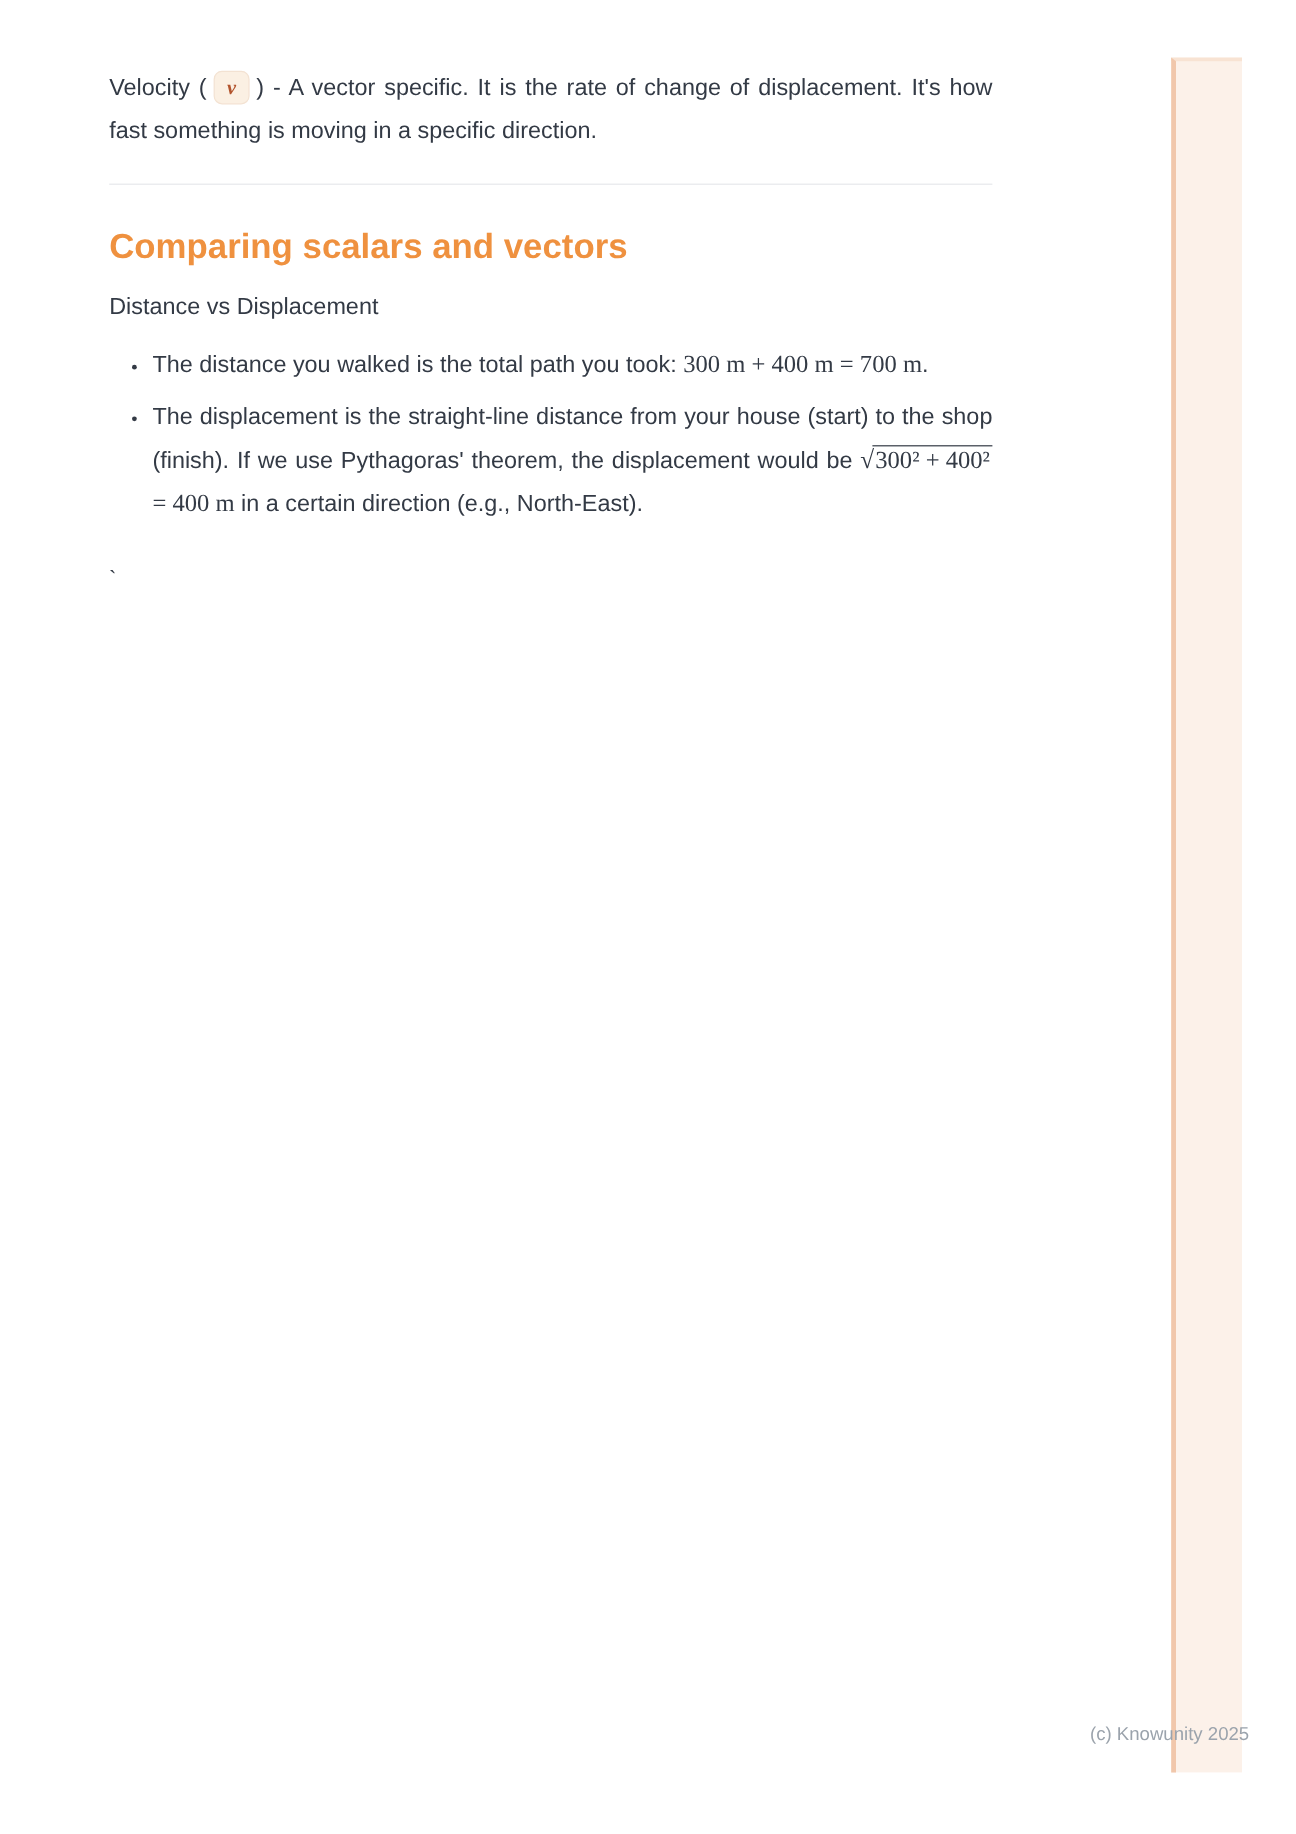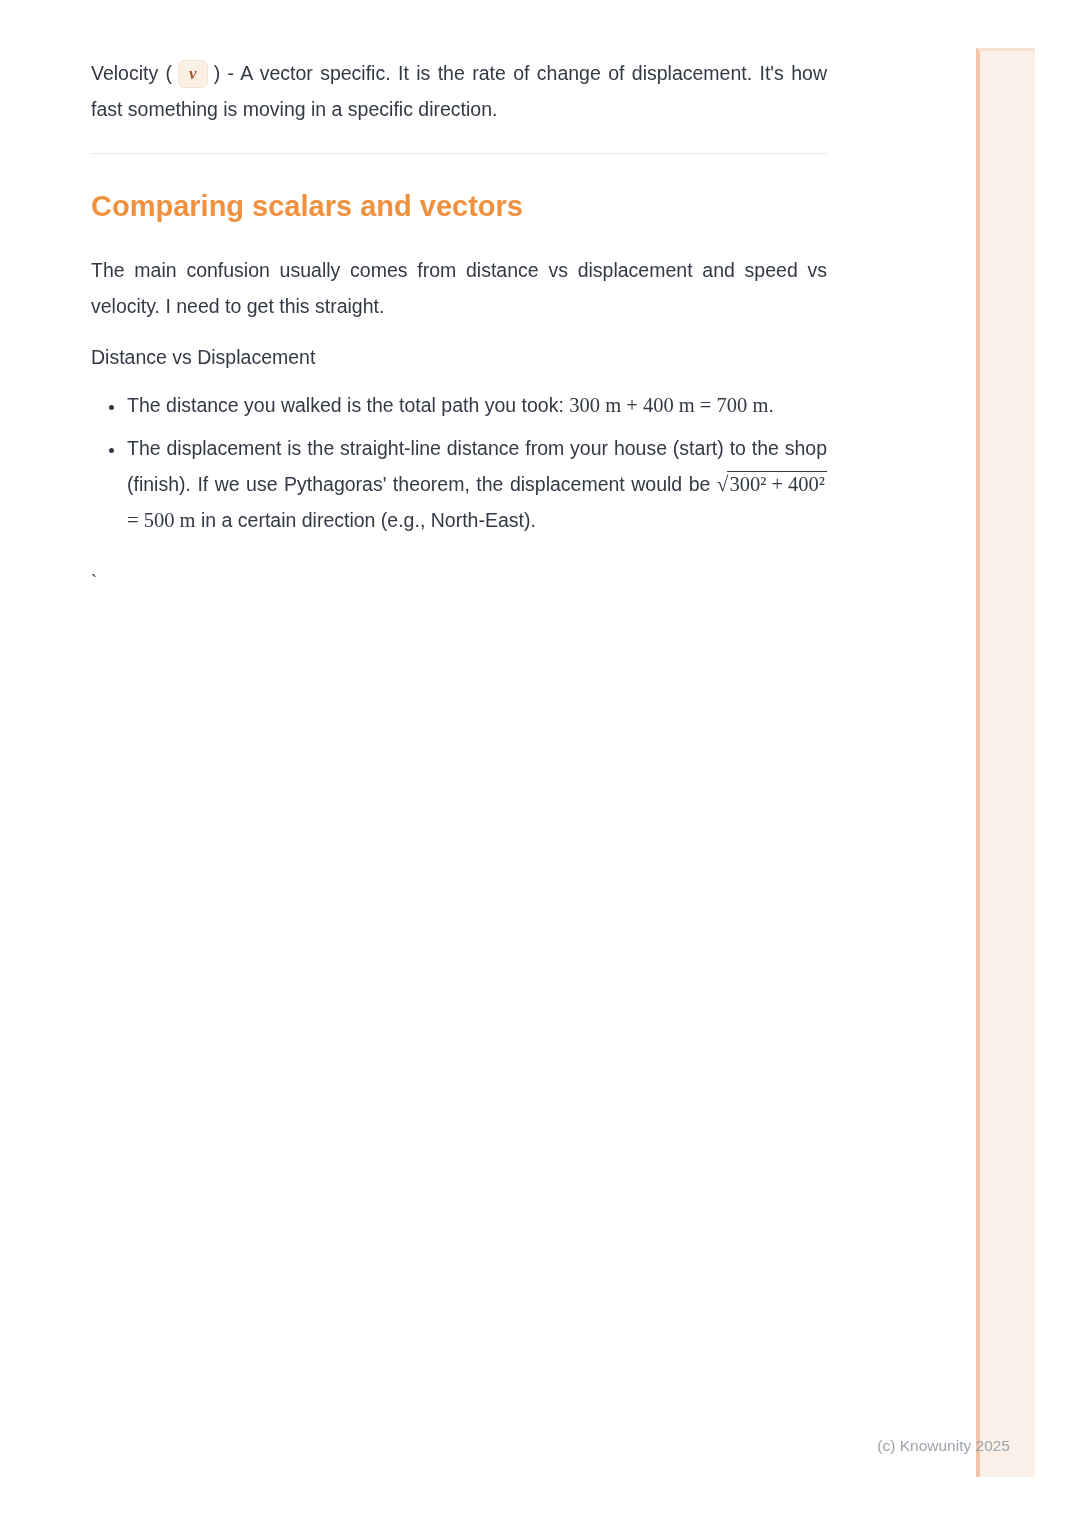--- a/index.html
+++ b/index.html
@@ -84,20 +84,21 @@
   .p-stray{margin-top:26px;text-align:left;font-size:18px;}
   .footer-note{
     position:absolute;
     top:1437px;
     left:0;
     width:1010px;
     text-align:right;
     font-size:15.5px;
     color:var(--muted);
     z-index:2;
+    padding-left:31px;
   }
   
   .r-b{font-weight:400;}
   .r-math{font-family:Liberation Serif, serif;font-size:20.5px;}
   .r-mathrad{font-family:"Liberation Serif",serif;font-size:21px;margin-right:-1px;}
   .r-mathroot{
     font-family:"Liberation Serif",serif;
     font-size:20.5px;
     border-top:1.5px solid currentColor;
     display:inline-block;
@@ -127,27 +128,26 @@
 
 <div class="content">
 
   <p class="p-velocity"><span class="r-b">Velocity (</span><span class="r-code">v</span><span class="r-b">)</span><span> - A </span><span class="r-b">vector</span><span> specific. It is the </span><span class="r-b">rate of change of displacement</span><span>. It's how fast something is moving in a specific direction.</span></p>
 
 
   <hr class="divider">
 
   <h2 class="section-heading">Comparing scalars and vectors</h2>
 
-  <p class="p-intro"><span>The main confusion usually comes from distance vs displacement and speed vs velocity. I need to get this straight.</span></p>
 
   <h3 class="sub-heading">Distance vs Displacement</h3>
 
 
   <ul class="list-compare">
       <li><span>The </span><span class="r-b">distance</span><span> you walked is the total path you took: </span><span class="r-math">300 m + 400 m = 700 m</span><span>.</span></li>
-      <li><span>The </span><span class="r-b">displacement</span><span> is the straight-line distance from your house (start) to the shop (finish). If we use Pythagoras' theorem, the displacement would be </span><span class="r-mathrad">√</span><span class="r-mathroot">300² + 400²</span><span class="r-math"> = 500 m</span><span> in a certain direction (e.g., North-East).</span></li>
+      <li><span>The </span><span class="r-b">displacement</span><span> is the straight-line distance from your house (start) to the shop (finish). If we use Pythagoras' theorem, the displacement would be </span><span class="r-mathrad">√</span><span class="r-mathroot">300² + 400²</span><span class="r-math"> = 400 m</span><span> in a certain direction (e.g., North-East).</span></li>
     </ul>
 
   <p class="p-stray">`</p>
 
 </div>
 
 <div class="footer-note">(c) Knowunity 2025</div>
 
 </body></html>

